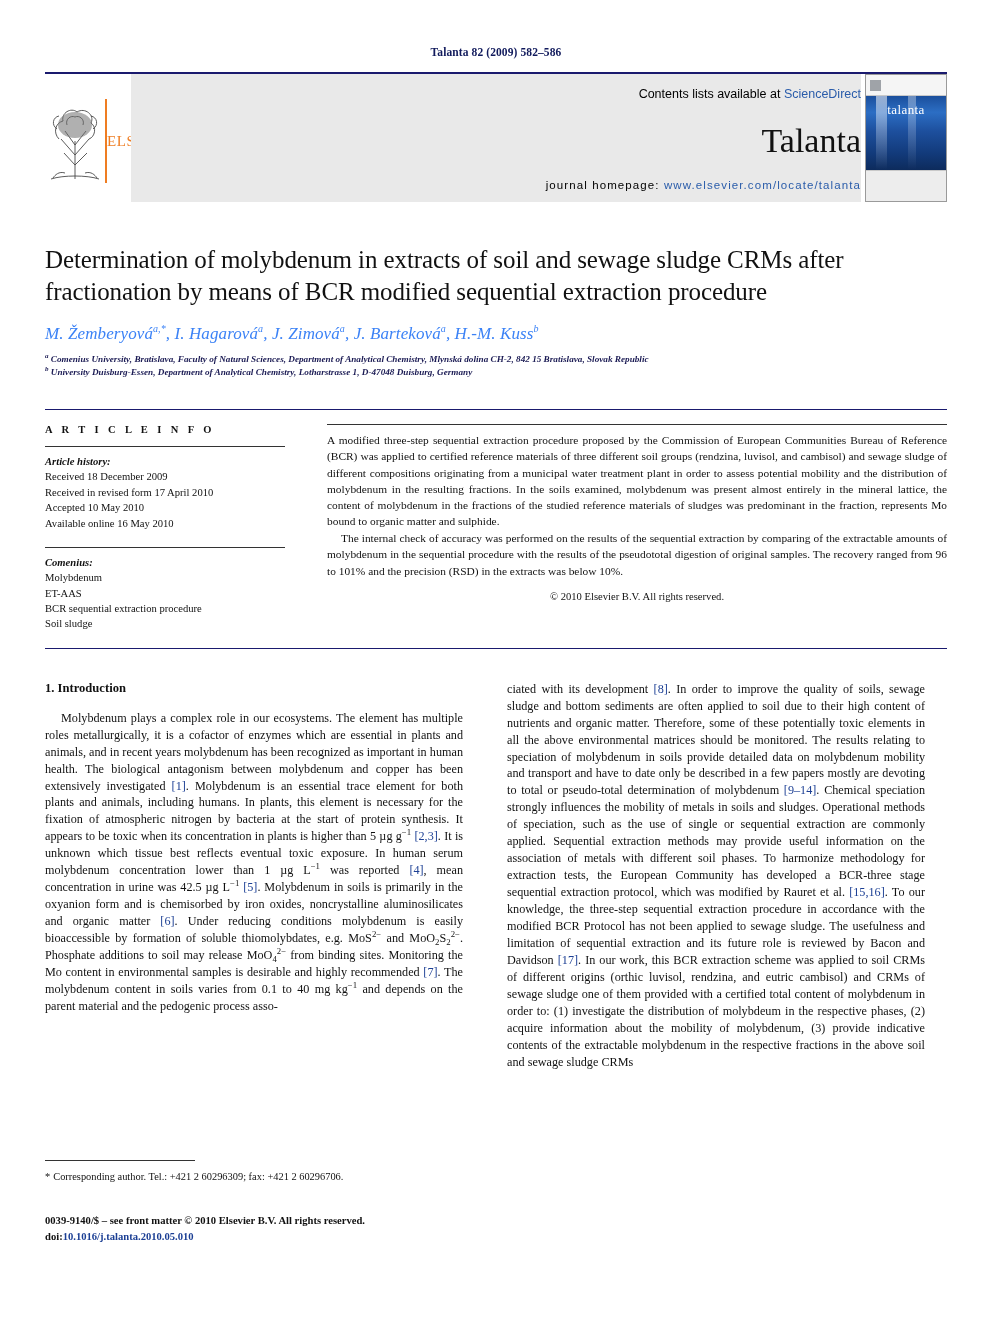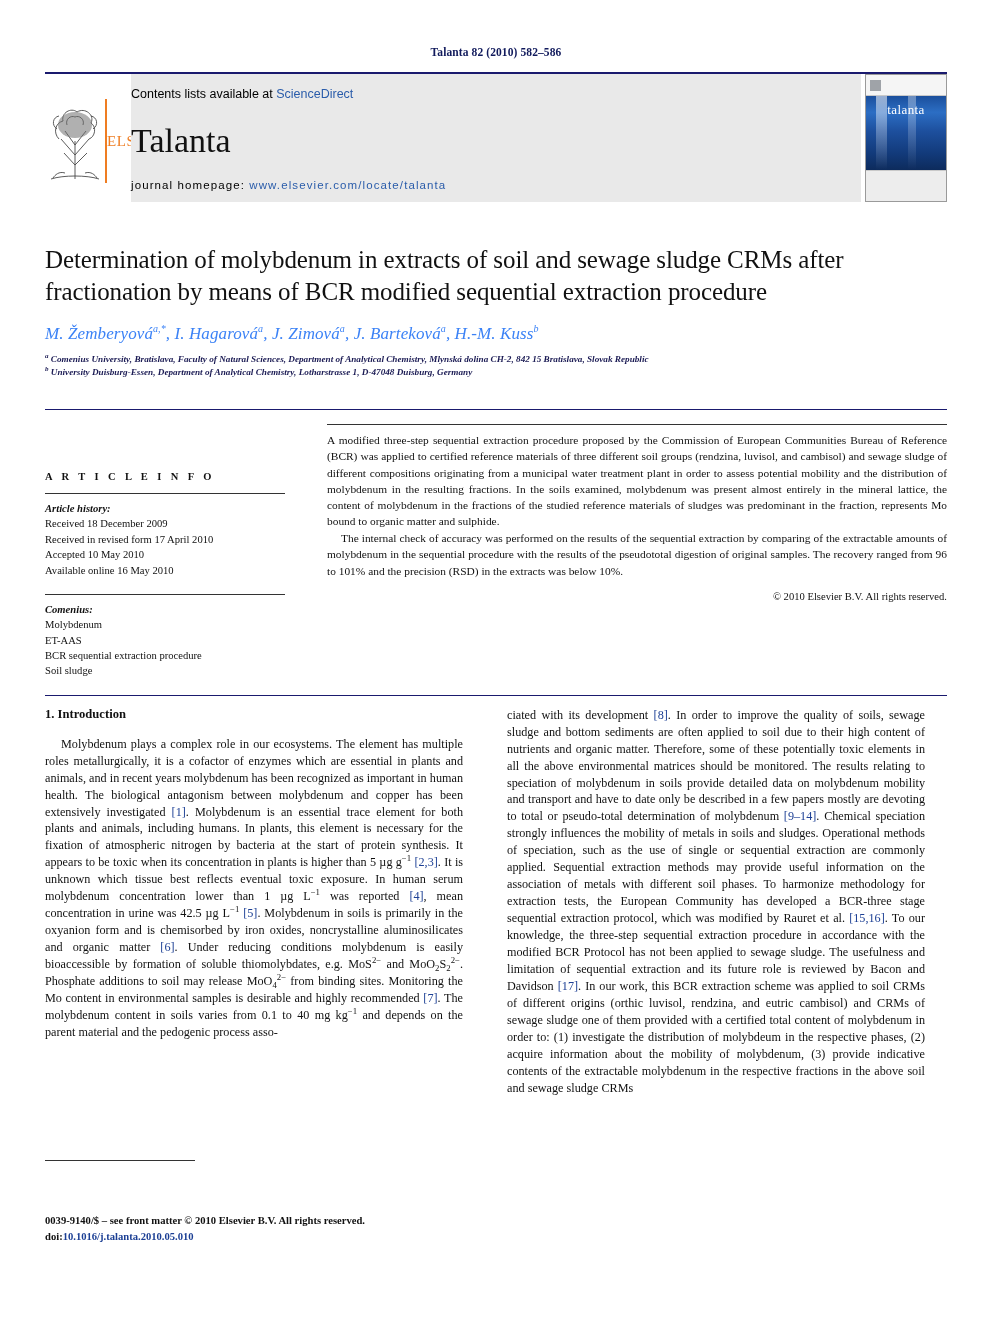--- a/index.html
+++ b/index.html
@@ -65,21 +65,21 @@
     color: #ef7d22;
     font-weight: normal;
     margin-top: 1px;
   }
   .masthead-center {
     flex: 1 1 auto;
     background: #e9e9e9;
     display: flex;
     flex-direction: column;
     justify-content: space-between;
-    align-items: flex-start;
+    align-items: flex-end;
     padding: 13px 0 11px 0;
     margin-left: 4px;
   }
   .contents-line {
     font-family: "Liberation Sans", sans-serif;
     font-size: 12.5px;
     color: #000;
   }
   .contents-line .sd {
     color: #2a5caa;
@@ -220,21 +220,20 @@
     padding-left: 20px;
     box-sizing: border-box;
   }
   .sec-head {
     font-family: "Liberation Serif", serif;
     font-size: 10.5px;
     font-weight: bold;
     letter-spacing: 3.4px;
     color: #111;
     margin-bottom: 11px;
-    margin-top: 47px;
   }
   .rule {
     border-top: 0.9px solid #333;
     margin: 0 0 7px 0;
   }
   .info-group {
     font-family: "Liberation Serif", serif;
     font-size: 10.6px;
     line-height: 1.45;
     color: #111;
@@ -254,31 +253,31 @@
     color: #111;
   }
   .abstract-body p {
     margin: 0;
   }
   .abstract-body p + p {
     text-indent: 14px;
     margin-top: 1px;
   }
   .copyright {
-    text-align: right;
+    text-align: center;
     font-size: 10.6px;
     margin-top: 12px;
     color: #111;
   }
 
   
   .body-wrap {
     margin: 16px 45px 0 45px;
     border-top: 1.6px solid #1a1a6e;
-    padding-top: 11px;
+    padding-top: 32px;
     display: flex;
   }
   .col {
     width: 440px;
     flex: 0 0 440px;
     box-sizing: border-box;
   }
   .col.left {
     padding-right: 22px;
   }
@@ -355,21 +354,21 @@
   .issn-block .doi-link {
     color: #1c3f94;
     font-weight: bold;
   }
 </style>
 </head>
 <body>
 
 <div class="page">
 
-  <div class="running-head">Talanta 82 (2010) 582–586</div>
+  <div class="running-head">Talanta 82 (2009) 582–586</div>
 
   <div class="masthead">
 
     <div class="elsevier-logo">
       <div class="tree-box">
         <svg width="60" height="84" viewBox="0 0 60 84" aria-hidden="true">
           <g stroke="#4a4a4a" stroke-width="0.9" fill="none">
             <path d="M30 80 L30 42"></path>
             <path d="M30 56 L16 40 M30 56 L44 40 M30 46 L20 32 M30 46 L41 32 M30 66 L19 54 M30 66 L42 54"></path>
             <path d="M14 40 C8 34 10 24 18 22 C16 14 26 8 32 13 C40 8 50 16 46 24 C52 28 50 38 44 40"></path>
@@ -458,20 +457,23 @@
       <h2 class="sec-title">1. Introduction</h2>
       <p class="para">Molybdenum plays a complex role in our ecosystems. The element has multiple roles metallurgically, it is a cofactor of enzymes which are essential in plants and animals, and in recent years molybdenum has been recognized as important in human health. The biological antagonism between molybdenum and copper has been extensively investigated <span class="ref">[1]</span>. Molybdenum is an essential trace element for both plants and animals, including humans. In plants, this element is necessary for the fixation of atmospheric nitrogen by bacteria at the start of protein synthesis. It appears to be toxic when its concentration in plants is higher than 5 µg g<sup>−1</sup> <span class="ref">[2,3]</span>. It is unknown which tissue best reflects eventual toxic exposure. In human serum molybdenum concentration lower than 1 µg L<sup>−1</sup> was reported <span class="ref">[4]</span>, mean concentration in urine was 42.5 µg L<sup>−1</sup> <span class="ref">[5]</span>. Molybdenum in soils is primarily in the oxyanion form and is chemisorbed by iron oxides, noncrystalline aluminosilicates and organic matter <span class="ref">[6]</span>. Under reducing conditions molybdenum is easily bioaccessible by formation of soluble thiomolybdates, e.g. MoS<sup>2−</sup> and MoO<sub>2</sub>S<sub>2</sub><sup>2−</sup>. Phosphate additions to soil may release MoO<sub>4</sub><sup>2−</sup> from binding sites. Monitoring the Mo content in environmental samples is desirable and highly recommended <span class="ref">[7]</span>. The molybdenum content in soils varies from 0.1 to 40 mg kg<sup>−1</sup> and depends on the parent material and the pedogenic process asso-</p>
     </div>
     <div class="col right">
       <p class="para cont">ciated with its development <span class="ref">[8]</span>. In order to improve the quality of soils, sewage sludge and bottom sediments are often applied to soil due to their high content of nutrients and organic matter. Therefore, some of these potentially toxic elements in all the above environmental matrices should be monitored. The results relating to speciation of molybdenum in soils provide detailed data on molybdenum mobility and transport and have to date only be described in a few papers mostly are devoting to total or pseudo-total determination of molybdenum <span class="ref">[9–14]</span>. Chemical speciation strongly influences the mobility of metals in soils and sludges. Operational methods of speciation, such as the use of single or sequential extraction are commonly applied. Sequential extraction methods may provide useful information on the association of metals with different soil phases. To harmonize methodology for extraction tests, the European Community has developed a BCR-three stage sequential extraction protocol, which was modified by Rauret et al. <span class="ref">[15,16]</span>. To our knowledge, the three-step sequential extraction procedure in accordance with the modified BCR Protocol has not been applied to sewage sludge. The usefulness and limitation of sequential extraction and its future role is reviewed by Bacon and Davidson <span class="ref">[17]</span>. In our work, this BCR extraction scheme was applied to soil CRMs of different origins (orthic luvisol, rendzina, and eutric cambisol) and CRMs of sewage sludge one of them provided with a certified total content of molybdenum in order to: (1) investigate the distribution of molybdeum in the respective phases, (2) acquire information about the mobility of molybdenum, (3) provide indicative contents of the extractable molybdenum in the respective fractions in the above soil and sewage sludge CRMs</p>
     </div>
   </div>
 
   <div class="footnote-area">
     <div class="fn-rule"></div>
+    <div class="fn">
+      <span class="star">*</span><span>Corresponding author. Tel.: +421 2 60296309; fax: +421 2 60296706.</span>
+    </div>
   </div>
 
   <div class="issn-block">
     <div>0039-9140/$ – see front matter © 2010 Elsevier B.V. All rights reserved.</div>
     <div>
       <span>doi:</span><span class="doi-link">10.1016/j.talanta.2010.05.010</span>
     </div>
   </div>
 
 </div>

